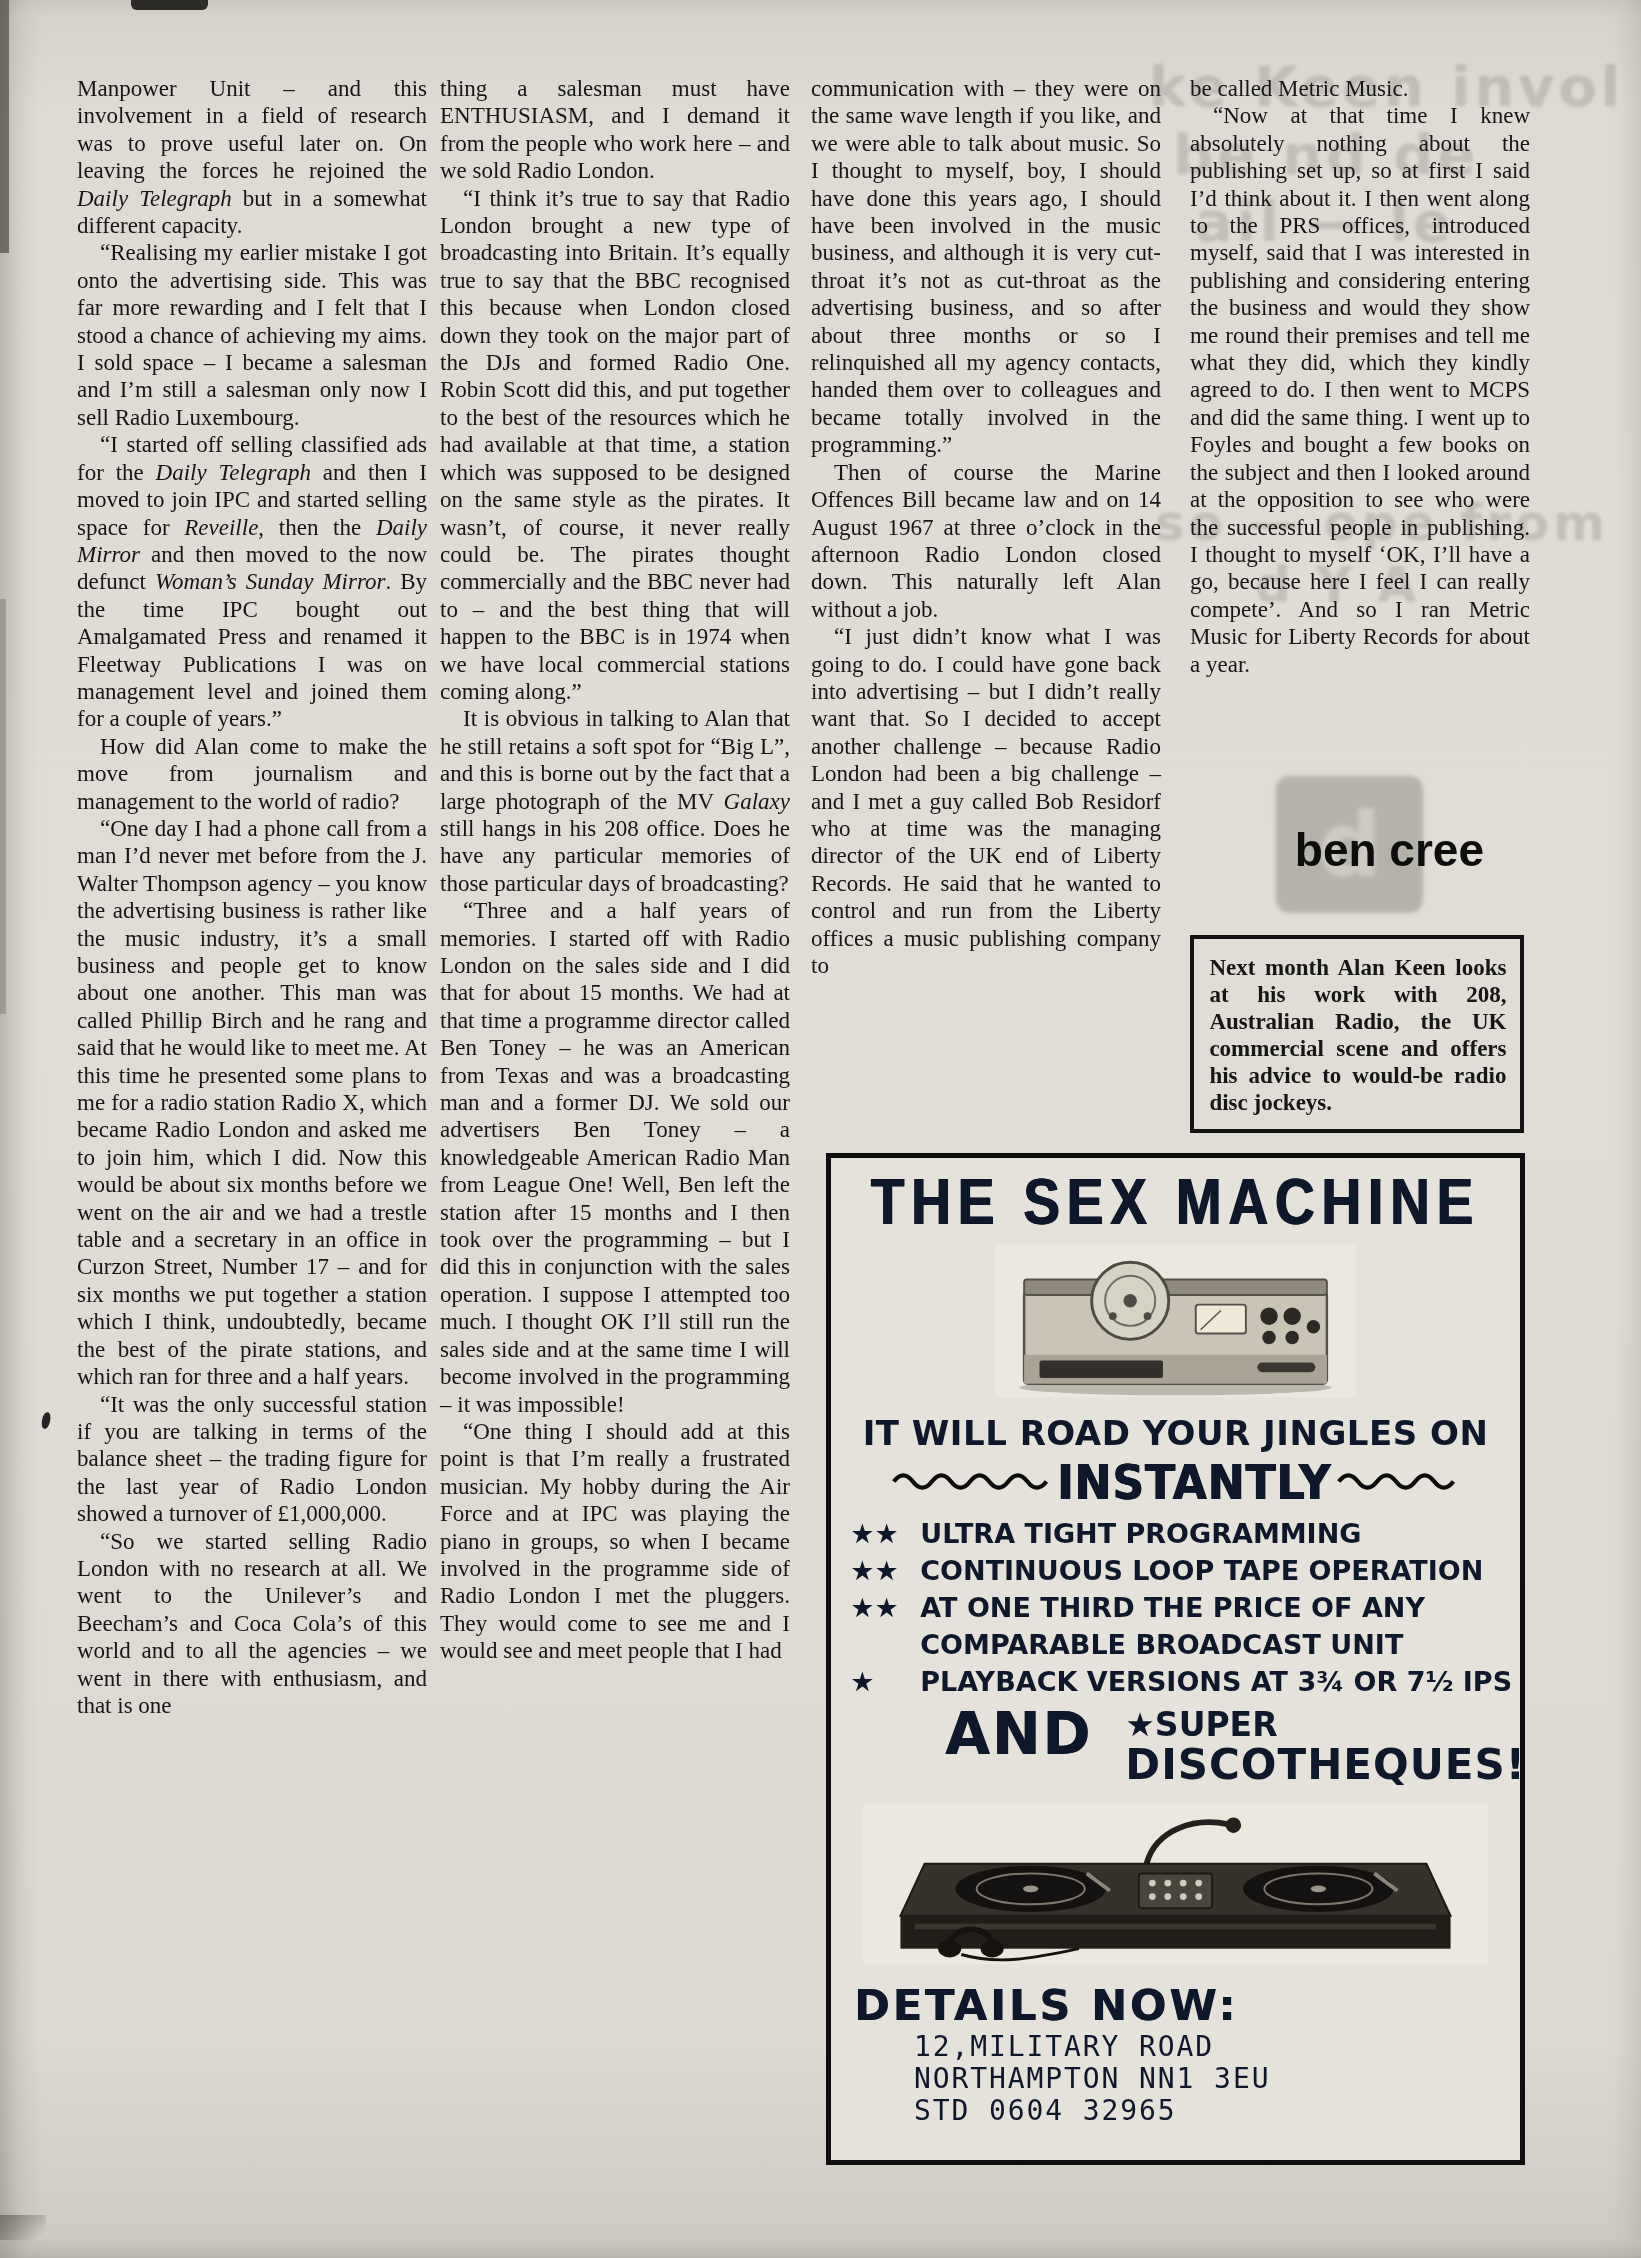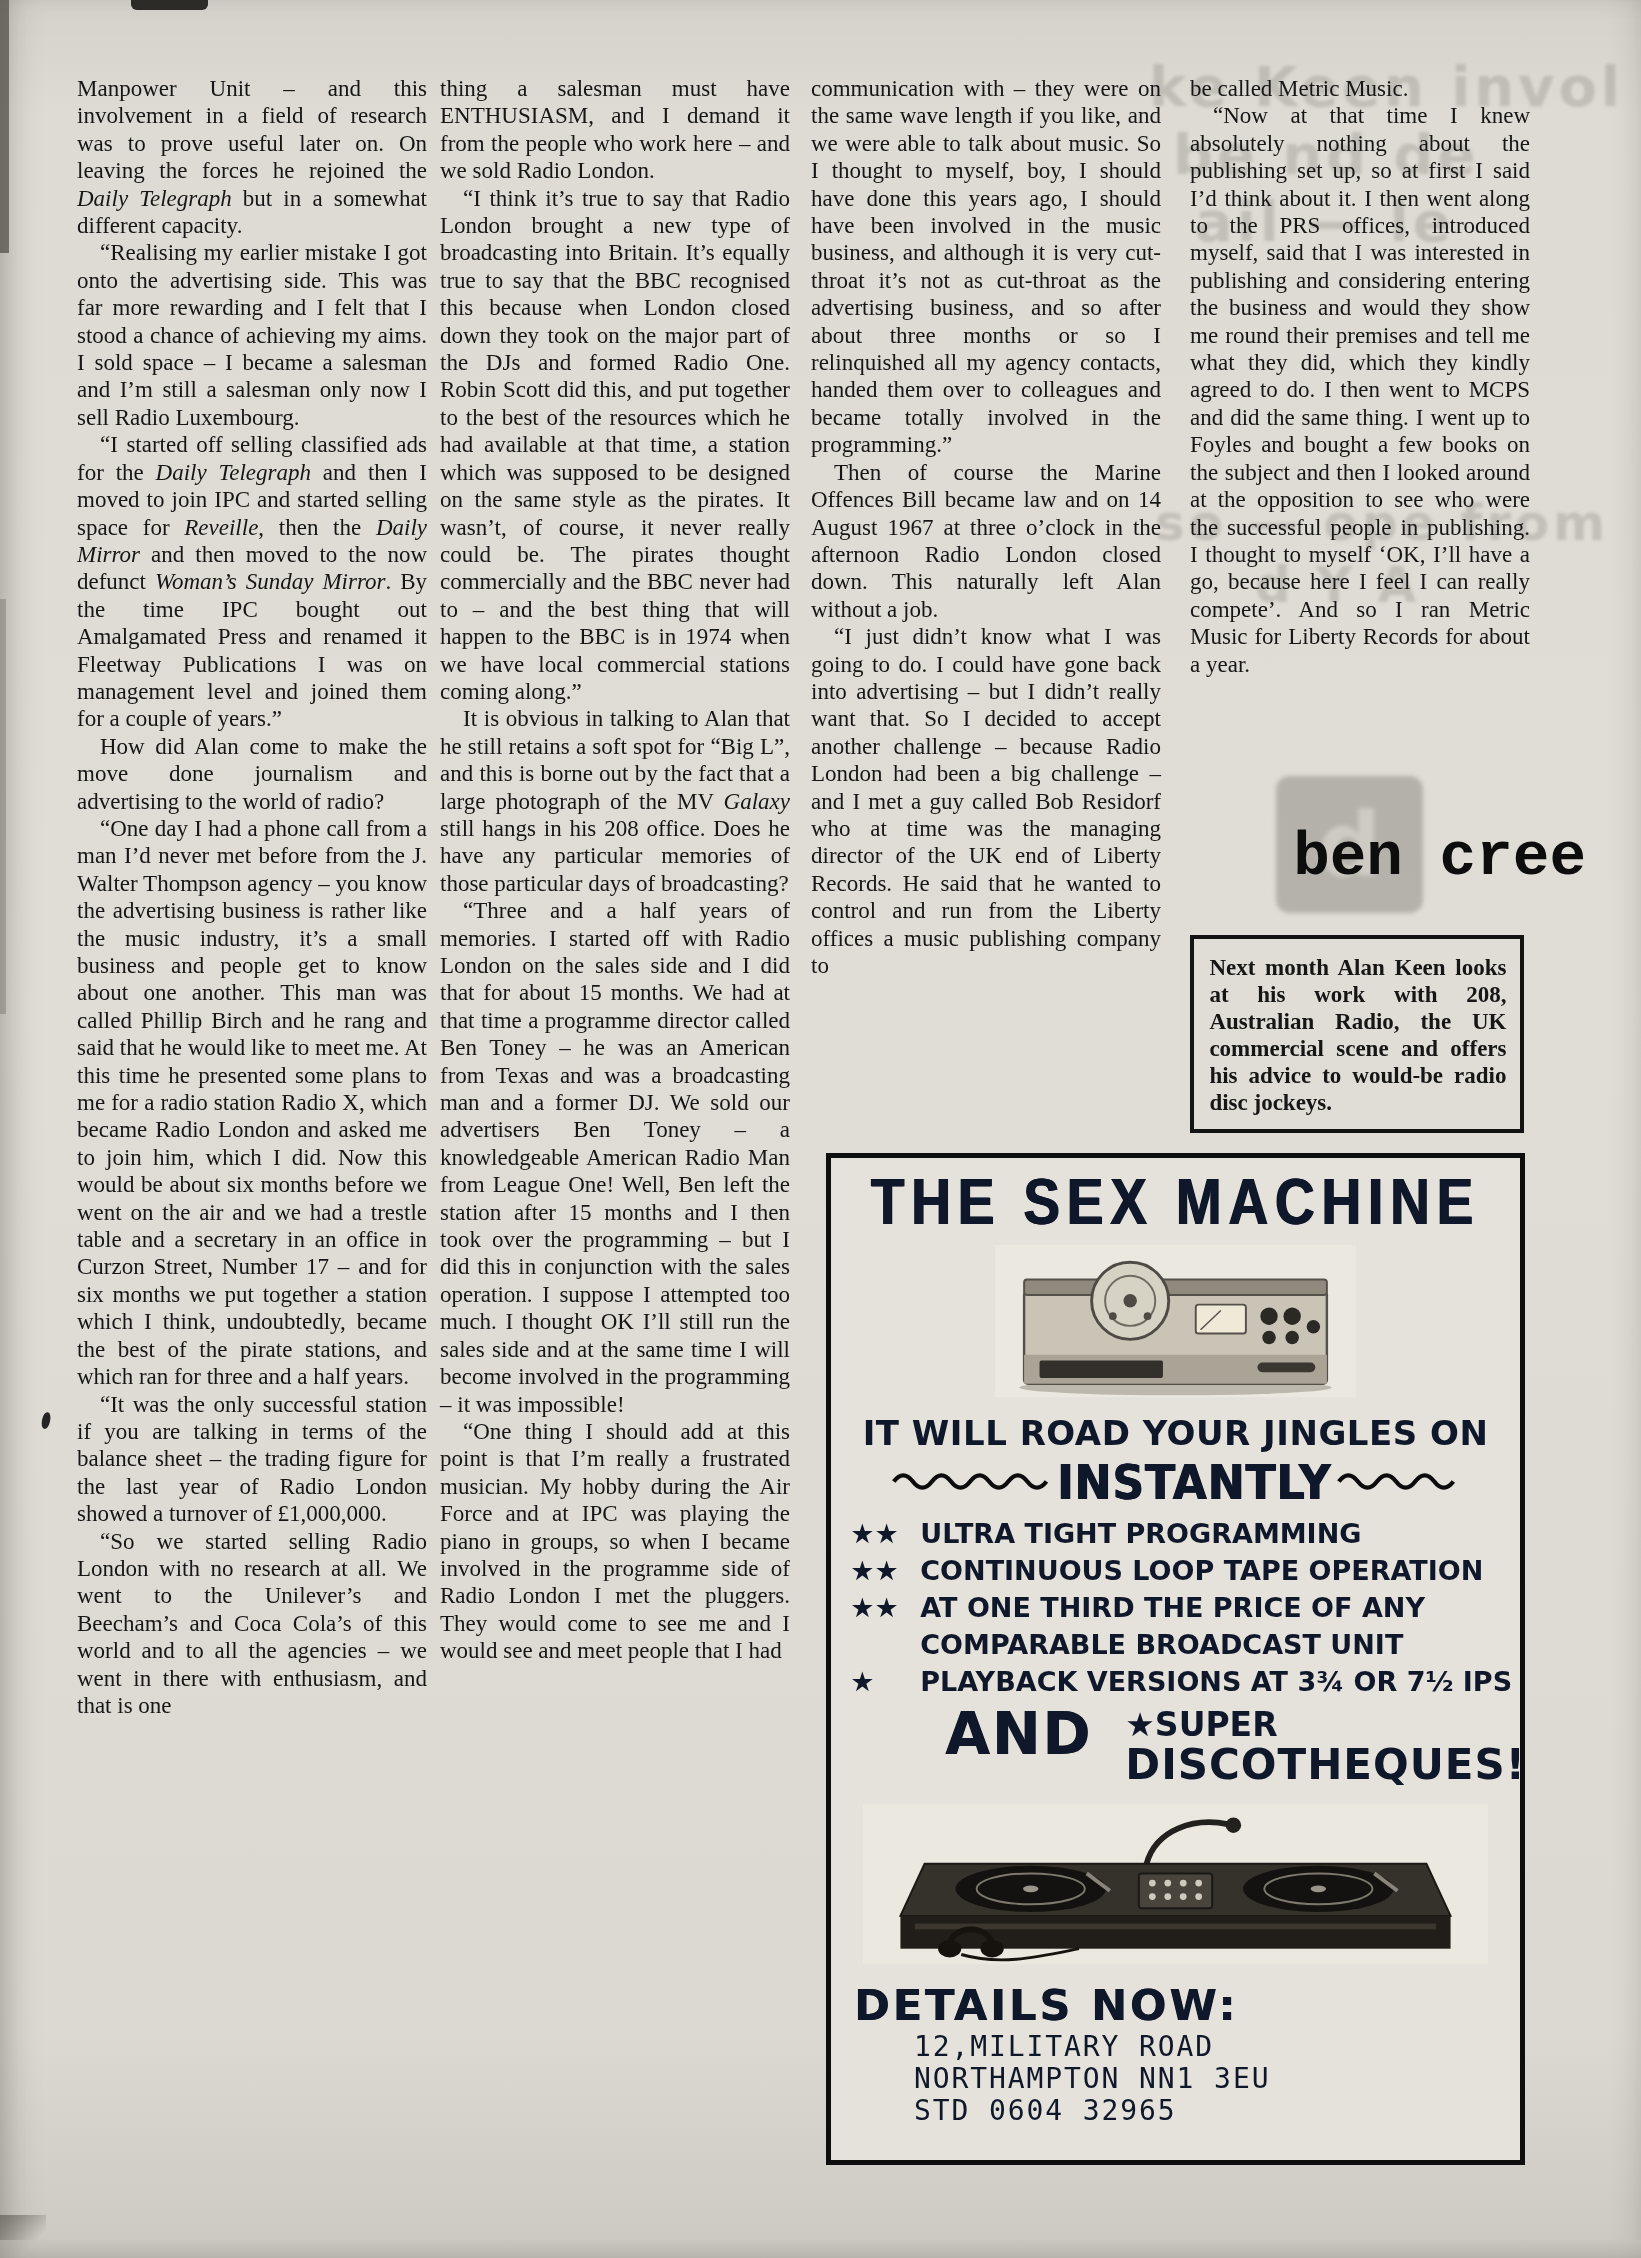--- a/index.html
+++ b/index.html
@@ -28,25 +28,25 @@
   .col-1 { left: 77px; }
   .col-2 { left: 440px; }
   .col-3 { left: 811px; }
   .col-4 { left: 1190px; width: 340px; }
   .para { margin: 0; }
   .para.indent { text-indent: 23px; }
 
   
   .byline {
     position: absolute;
-    left: 1250px; top: 823px; width: 336px;
+    left: 1148px; top: 823px; width: 336px;
     text-align: right;
-    font-family: Liberation Mono, monospace;
-    font-weight: bold;
-    font-size: 61px;
+    font-family: Liberation Sans, sans-serif;
+    font-weight: bold;
+    font-size: 46px;
     letter-spacing: 0px;
     color: #0d0d0d;
     z-index: 3;
   }
 
   
   .next-box {
     position: absolute;
     left: 1190px; top: 935px; width: 334px;
     box-sizing: border-box;
@@ -169,21 +169,21 @@
   <div class="ghost" style="left:1155px; top:494px; font-size:50px;">so — ope from</div>
   <div class="ghost" style="left:1255px; top:556px; font-size:50px;">d Y A</div>
   <div class="ghost-block">
     <span>d</span>
   </div>
 
   <div class="col col-1">
       <p class="para">Manpower Unit – and this involvement in a field of research was to prove useful later on. On leaving the forces he rejoined the <i>Daily Telegraph</i> but in a somewhat different capacity.</p>
       <p class="para indent">“Realising my earlier mistake I got onto the advertising side. This was far more rewarding and I felt that I stood a chance of achieving my aims. I sold space – I became a salesman and I’m still a salesman only now I sell Radio Luxembourg.</p>
       <p class="para indent">“I started off selling classified ads for the <i>Daily Telegraph</i> and then I moved to join IPC and started selling space for <i>Reveille</i>, then the <i>Daily Mirror</i> and then moved to the now defunct <i>Woman’s Sunday Mirror</i>. By the time IPC bought out Amalgamated Press and renamed it Fleetway Publications I was on management level and joined them for a couple of years.”</p>
-      <p class="para indent">How did Alan come to make the move done journalism and advertising to the world of radio?</p>
+      <p class="para indent">How did Alan come to make the move from journalism and management to the world of radio?</p>
       <p class="para indent">“One day I had a phone call from a man I’d never met before from the J. Walter Thompson agency – you know the advertising business is rather like the music industry, it’s a small business and people get to know about one another. This man was called Phillip Birch and he rang and said that he would like to meet me. At this time he presented some plans to me for a radio station Radio X, which became Radio London and asked me to join him, which I did. Now this would be about six months before we went on the air and we had a trestle table and a secretary in an office in Curzon Street, Number 17 – and for six months we put together a station which I think, undoubtedly, became the best of the pirate stations, and which ran for three and a half years.</p>
       <p class="para indent">“It was the only successful station if you are talking in terms of the balance sheet – the trading figure for the last year of Radio London showed a turnover of £1,000,000.</p>
       <p class="para indent">“So we started selling Radio London with no research at all. We went to the Unilever’s and Beecham’s and Coca Cola’s of this world and to all the agencies – we went in there with enthusiasm, and that is one</p>
     </div>
   <div class="col col-2">
       <p class="para">thing a salesman must have ENTHUSIASM, and I demand it from the people who work here – and we sold Radio London.</p>
       <p class="para indent">“I think it’s true to say that Radio London brought a new type of broadcasting into Britain. It’s equally true to say that the BBC recognised this because when London closed down they took on the major part of the DJs and formed Radio One. Robin Scott did this, and put together to the best of the resources which he had available at that time, a station which was supposed to be designed on the same style as the pirates. It wasn’t, of course, it never really could be. The pirates thought commercially and the BBC never had to – and the best thing that will happen to the BBC is in 1974 when we have local commercial stations coming along.”</p>
       <p class="para indent">It is obvious in talking to Alan that he still retains a soft spot for “Big L”, and this is borne out by the fact that a large photograph of the MV <i>Galaxy</i> still hangs in his 208 office. Does he have any particular memories of those particular days of broadcasting?</p>
       <p class="para indent">“Three and a half years of memories. I started off with Radio London on the sales side and I did that for about 15 months. We had at that time a programme director called Ben Toney – he was an American from Texas and was a broadcasting man and a former DJ. We sold our advertisers Ben Toney – a knowledgeable American Radio Man from League One! Well, Ben left the station after 15 months and I then took over the programming – but I did this in conjunction with the sales operation. I suppose I attempted too much. I thought OK I’ll still run the sales side and at the same time I will become involved in the programming – it was impossible!</p>
       <p class="para indent">“One thing I should add at this point is that I’m really a frustrated musician. My hobby during the Air Force and at IPC was playing the piano in groups, so when I became involved in the programme side of Radio London I met the pluggers. They would come to see me and I would see and meet people that I had</p>

